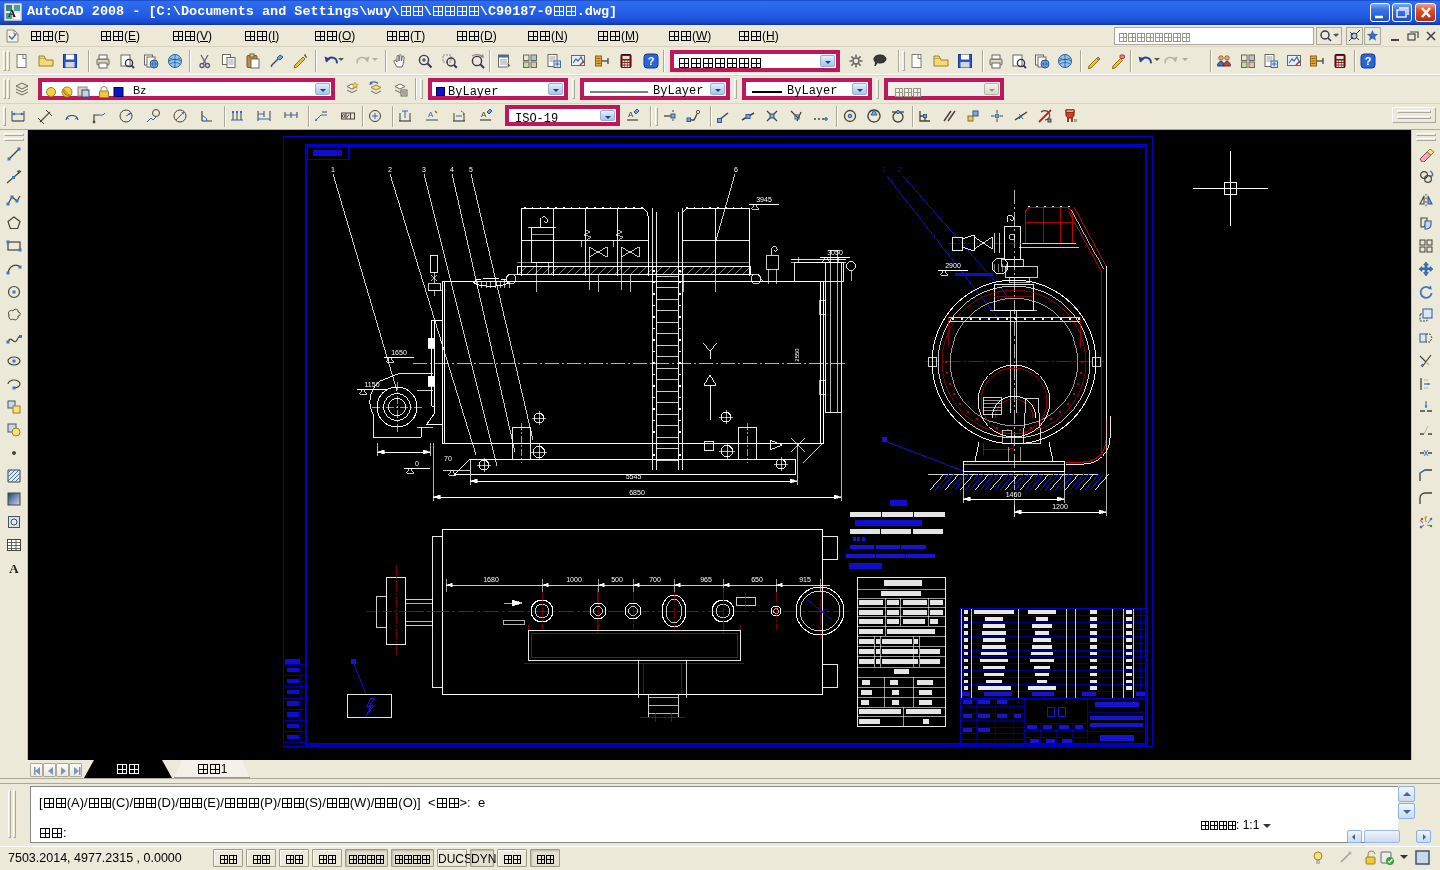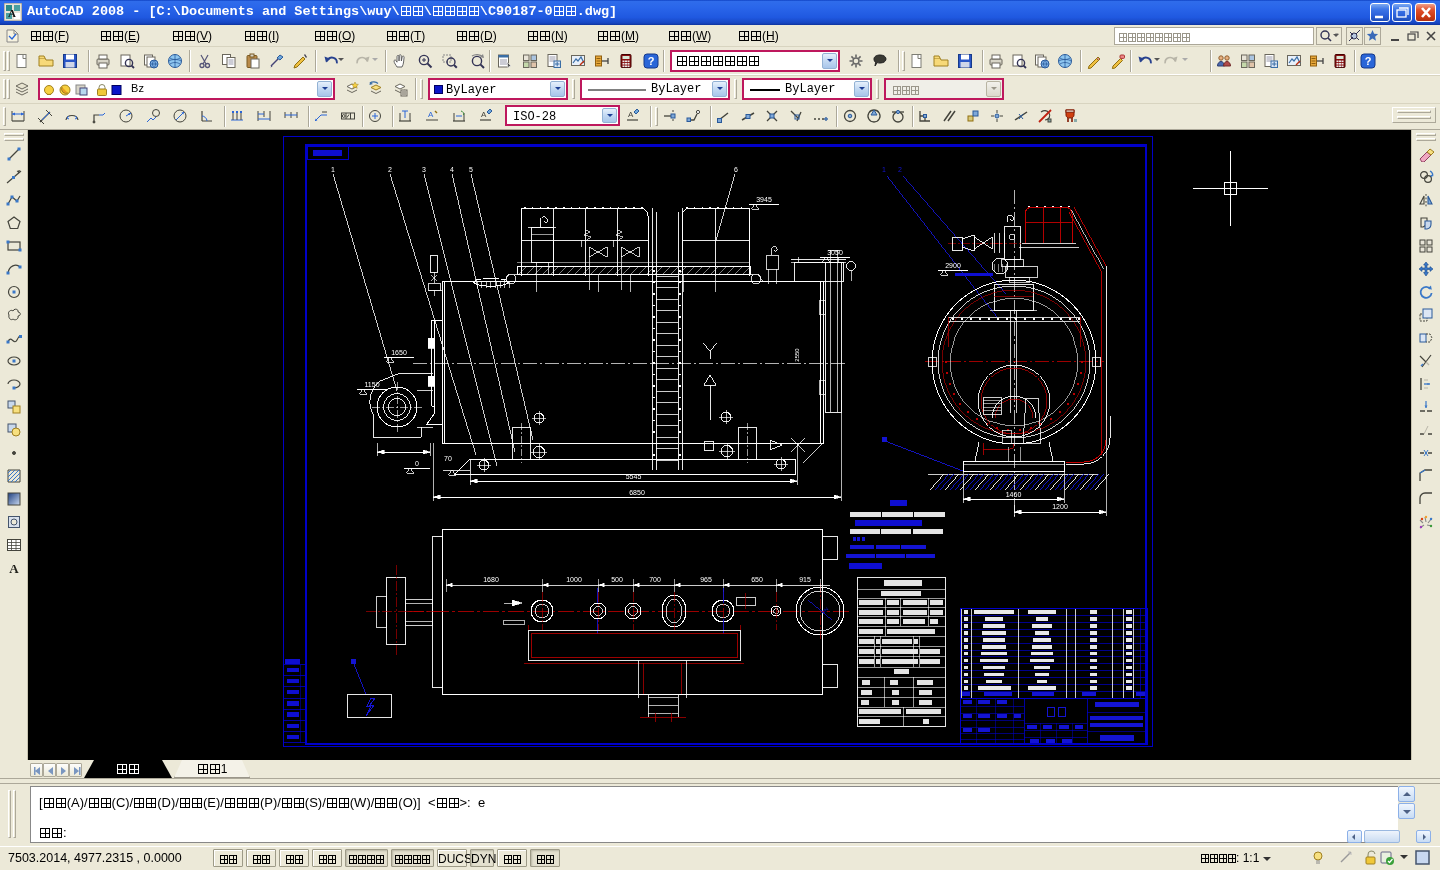--- a/index.html
+++ b/index.html
@@ -19,21 +19,21 @@
 .wbtn.close{background:linear-gradient(180deg,#f0a08a 0%,#e0502c 35%,#cc3911 75%,#b03010 100%)}
 
 #menu{left:0;top:25px;width:1440px;height:22px;background:#ece9d8;border-bottom:1px solid #d8d4c0;color:#000}
 .mi{position:absolute;top:4px;font-size:12px;white-space:nowrap}
 
 .tbrow{left:0;width:1440px;background:#ece9d8}
 .grip{position:absolute;width:3px;border-left:1px solid #fff;border-top:1px solid #fff;border-right:1px solid #aca899;border-bottom:1px solid #aca899;background:#ece9d8}
 .hgrip{position:absolute;height:3px;border-left:1px solid #fff;border-top:1px solid #fff;border-right:1px solid #aca899;border-bottom:1px solid #aca899;background:#ece9d8}
 .sep{position:absolute;width:0;border-left:1px solid #aca899;border-right:1px solid #fff}
 .ic{position:absolute;width:16px;height:16px}
-.combo{position:absolute;background:#fff;border:2px solid #be185d;font-size:11px;color:#000}
+.combo{position:absolute;background:#fff;border:4px solid #be185d;font-size:11px;color:#000}
 .combo .ar{position:absolute;right:1px;top:1px;bottom:1px;width:15px;background:linear-gradient(180deg,#e6f0fc,#c2d8f2 50%,#a8c6ea);border:1px solid #93b2d4;border-radius:2px}
 .combo .ar::after{content:"";position:absolute;left:4px;top:5px;border:3.5px solid transparent;border-top-color:#1c3f94}
 .combo .ard{background:linear-gradient(180deg,#f2f1ec,#dcd9cc);border-color:#b8b4a2}
 .combo .ard::after{border-top-color:#9a968a}
 
 #status{left:0;top:846px;width:1440px;height:24px;background:#ece9d8;border-top:1px solid #fff;color:#000}
 .sbtn{position:absolute;top:849px;height:18px;border:1px solid #9d9a87;border-radius:1px;background:#ece9d8;font-size:12px;color:#000;text-align:center;padding-top:2px;box-shadow:inset 1px 1px 0 #fff}
 .sbtn.on{background:#e3e0cf;box-shadow:inset 1px 1px 2px #b8b5a4}
 
 #cmd{left:0;top:783px;width:1440px;height:63px;background:#ece9d8;border-top:1px solid #aca899}
@@ -541,21 +541,21 @@
         <g stroke="#44443c" fill="none">
           <path d="M2 12h11" stroke-width="1.2"></path>
           <text x="3" y="9" font-size="8" fill="#44443c" stroke="none" font-family="Liberation Sans">A</text>
           <path d="M9 4l3-3 2 2-3 3z" fill="#6fa8dc" stroke="#2a5a9a"></path>
         </g>
       </svg></div>
     <div class="sep" style="left:224px;top:106px;height:21px"></div>
     <div class="sep" style="left:308px;top:106px;height:21px"></div>
     <div class="sep" style="left:362px;top:106px;height:21px"></div>
     <div class="sep" style="left:392px;top:106px;height:21px"></div>
-    <div class="combo" style="left:505px;top:105px;width:115px;height:21px;padding:3px 6px"><span style="font-family:'Liberation Mono';font-size:12px">ISO-28</span><span class="ar"></span></div>
+    <div class="combo" style="left:505px;top:105px;width:115px;height:21px;padding:3px 6px"><span style="font-family:'Liberation Mono';font-size:12px">ISO-19</span><span class="ar"></span></div>
     <div class="ic" style="left:625px;top:108px"><svg width="16" height="16" viewBox="0 0 16 16">
         <g stroke="#44443c" fill="none">
           <path d="M2 12h11" stroke-width="1.2"></path>
           <text x="3" y="9" font-size="8" fill="#44443c" stroke="none" font-family="Liberation Sans">A</text>
           <path d="M9 4l3-3 2 2-3 3z" fill="#6fa8dc" stroke="#2a5a9a"></path>
         </g>
       </svg></div>
     <div class="sep" style="left:650px;top:106px;height:21px"></div>
     <div class="grip" style="left:655px;top:107px;height:19px"></div>
     <div class="ic" style="left:662px;top:108px"><svg width="16" height="16" viewBox="0 0 16 16">
@@ -1695,21 +1695,21 @@
     <div class="sbtn" style="left:213px;width:30px"><i class="hs"></i><i class="hs"></i></div>
     <div class="sbtn" style="left:246px;width:30px"><i class="hs"></i><i class="hs"></i></div>
     <div class="sbtn" style="left:279px;width:30px"><i class="hs"></i><i class="hs"></i></div>
     <div class="sbtn" style="left:312px;width:30px"><i class="hs"></i><i class="hs"></i></div>
     <div class="sbtn on" style="left:345px;width:43px"><i class="hs"></i><i class="hs"></i><i class="hs"></i><i class="hs"></i></div>
     <div class="sbtn on" style="left:391px;width:43px"><i class="hs"></i><i class="hs"></i><i class="hs"></i><i class="hs"></i></div>
     <div class="sbtn" style="left:437px;width:30px">DUCS</div>
     <div class="sbtn on" style="left:470px;width:24px">DYN</div>
     <div class="sbtn" style="left:497px;width:30px"><i class="hs"></i><i class="hs"></i></div>
     <div class="sbtn on" style="left:530px;width:30px"><i class="hs"></i><i class="hs"></i></div>
-    <span class="abs" style="left:1200px;top:851px"><i class="hs"></i><i class="hs"></i><i class="hs"></i><i class="hs"></i>:  1:1 <span style="display:inline-block;border:4px solid transparent;border-top-color:#333;position:relative;top:3px"></span></span>
+    <span class="abs" style="left:1200px;top:818px"><i class="hs"></i><i class="hs"></i><i class="hs"></i><i class="hs"></i>:  1:1 <span style="display:inline-block;border:4px solid transparent;border-top-color:#333;position:relative;top:3px"></span></span>
     <div class="abs" style="left:1310px;top:849px"><svg width="18" height="18">
         <circle cx="8" cy="7" r="4" fill="#f7e080" stroke="#a08020"></circle>
         <path d="M6 12h4M6 14h4" stroke="#888"></path>
       </svg></div>
     <div class="abs" style="left:1338px;top:849px"><svg width="18" height="18">
         <path d="M3 13L13 3" stroke="#999" stroke-width="1.5"></path>
         <path d="M11 2l3 3-1 1-3-3z" fill="#bbb"></path>
       </svg></div>
     <div class="abs" style="left:1362px;top:849px"><svg width="18" height="18">
         <path d="M6 8V6a3.2 3.2 0 0 1 7-1" fill="none" stroke="#886"></path>

